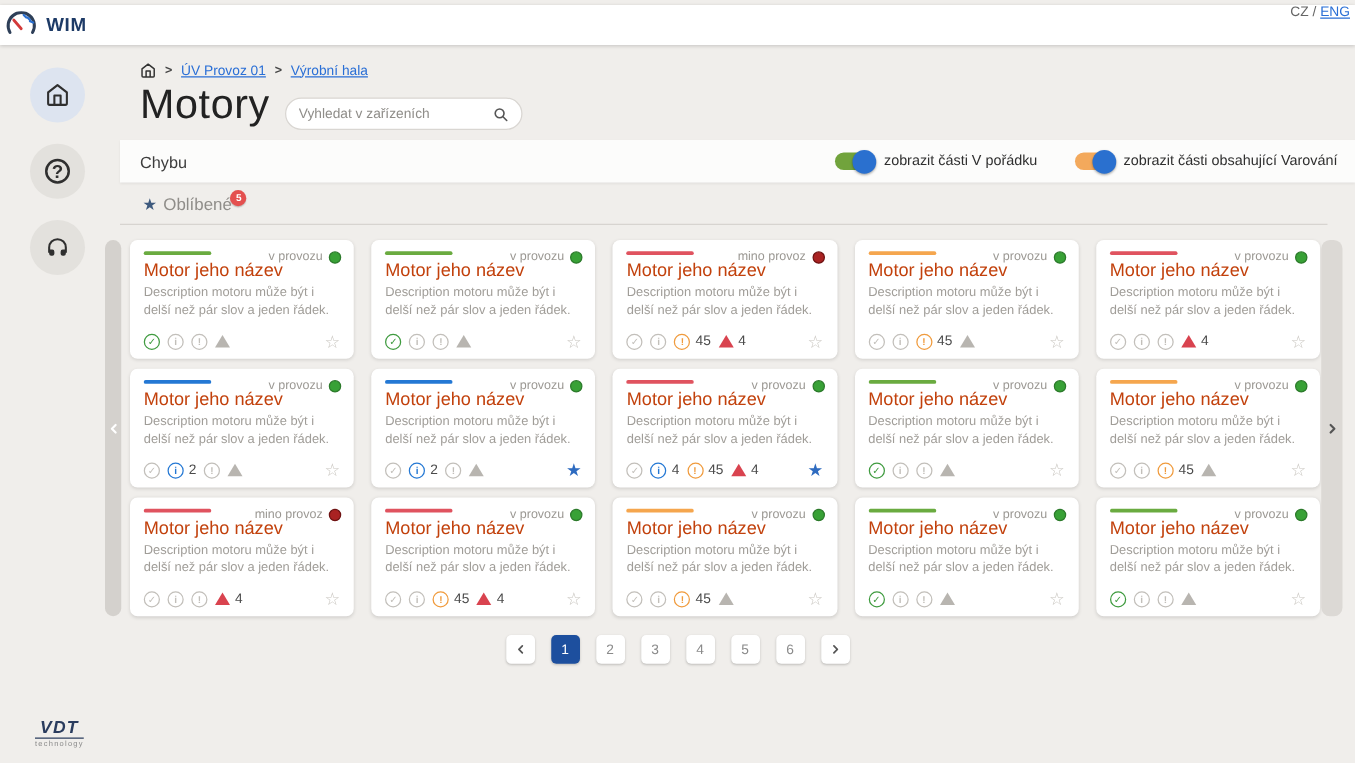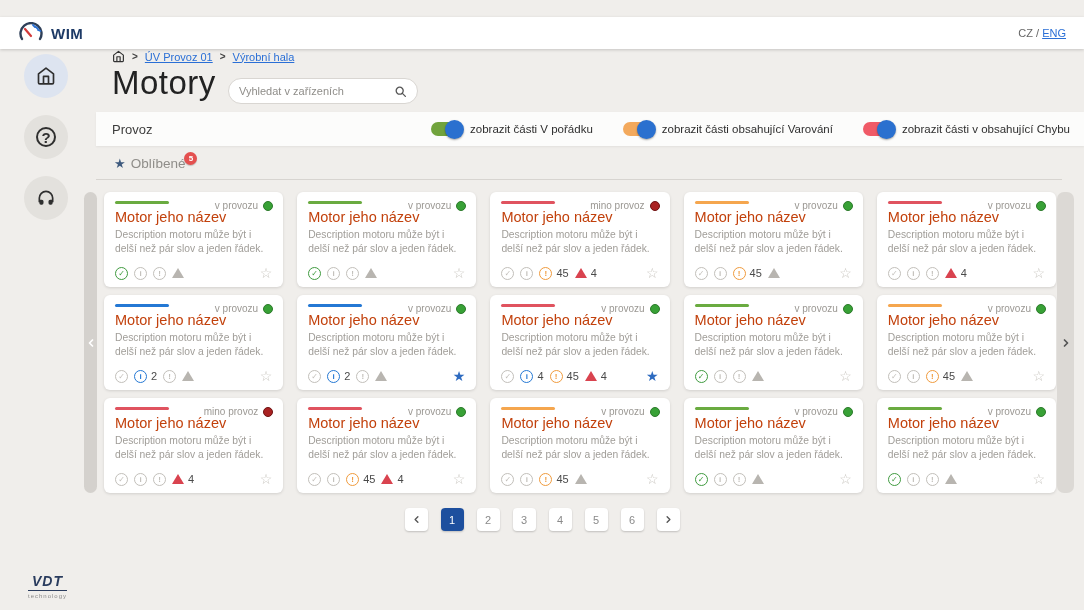--- a/index.html
+++ b/index.html
@@ -1,21 +1,21 @@
 <!DOCTYPE html>
 <html><head>
 <meta charset="utf-8">
 <style>
   * { margin:0; padding:0; box-sizing:border-box; }
   html,body { width:1084px; height:610px; overflow:hidden; }
   body { font-family:"Liberation Sans","DejaVu Sans",sans-serif; background:#f0eeeb; position:relative; color:#333; }
 
   
-  .topbar { position:absolute; top:17px; left:0; width:1084px; height:32px; background:#ffffff;
-            box-shadow:0 1px 3px rgba(0,0,0,.18); display:flex; align-items:center; padding:0 18px; z-index:20; }
+  .topbar { position:absolute; top:4px; left:0; width:1084px; height:32px; background:#ffffff;
+            box-shadow:0 1px 3px rgba(0,0,0,.18); display:flex; padding:0 4px; z-index:20; }
   .logo { display:flex; align-items:center; gap:7px; }
   .logo-text { font-size:15px; font-weight:bold; color:#1d3a66; letter-spacing:.5px; }
   .lang { margin-left:auto; font-size:11px; color:#666; }
   .lang a { color:#2a6fd6; text-decoration:underline; cursor:pointer;margin-top:20px; }
 
   
   .sidebar { position:absolute; left:0; top:32px; width:96px; height:578px; }
   .side-btn { width:44px; height:44px; border-radius:50%; background:#e3e1dd; margin:0 0 17px 24px;
               display:flex; align-items:center; justify-content:center; cursor:pointer; color:#2f2f2f; }
   .side-btn:first-child { margin-top:22px; background:#dde4f0; }
@@ -153,39 +153,33 @@
 
 <div class="searchbox">
   <input type="text" placeholder="Vyhledat v zařízeních" style="">
   <svg viewBox="0 0 24 24" fill="none" stroke="currentColor" stroke-width="2.4" stroke-linecap="round">
       <circle cx="10.5" cy="10.5" r="6.5"></circle>
       <line x1="15.5" y1="15.5" x2="21" y2="21"></line>
     </svg>
 </div>
 
 <div class="filterbar">
-  <span class="flabel">Provoz</span>
+  <span class="flabel">Chybu</span>
   <div class="toggles" id="toggles">
       <div class="toggle-item">
         <span class="track" style="background: rgb(113, 163, 60);">
           <span class="knob"></span>
         </span>
         <span class="tlabel">zobrazit části V pořádku</span>
       </div>
       <div class="toggle-item">
         <span class="track" style="background: rgb(243, 169, 92);">
           <span class="knob"></span>
         </span>
         <span class="tlabel">zobrazit části obsahující Varování</span>
-      </div>
-      <div class="toggle-item">
-        <span class="track" style="background: rgb(240, 90, 103);">
-          <span class="knob"></span>
-        </span>
-        <span class="tlabel">zobrazit části v obsahující Chybu</span>
       </div>
     </div>
 </div>
 
 <div class="tabs">
   <div class="tab">
     <span class="star-pre">★</span><span>Oblíbené</span><span class="badge">5</span>
   </div>
 </div>
 

